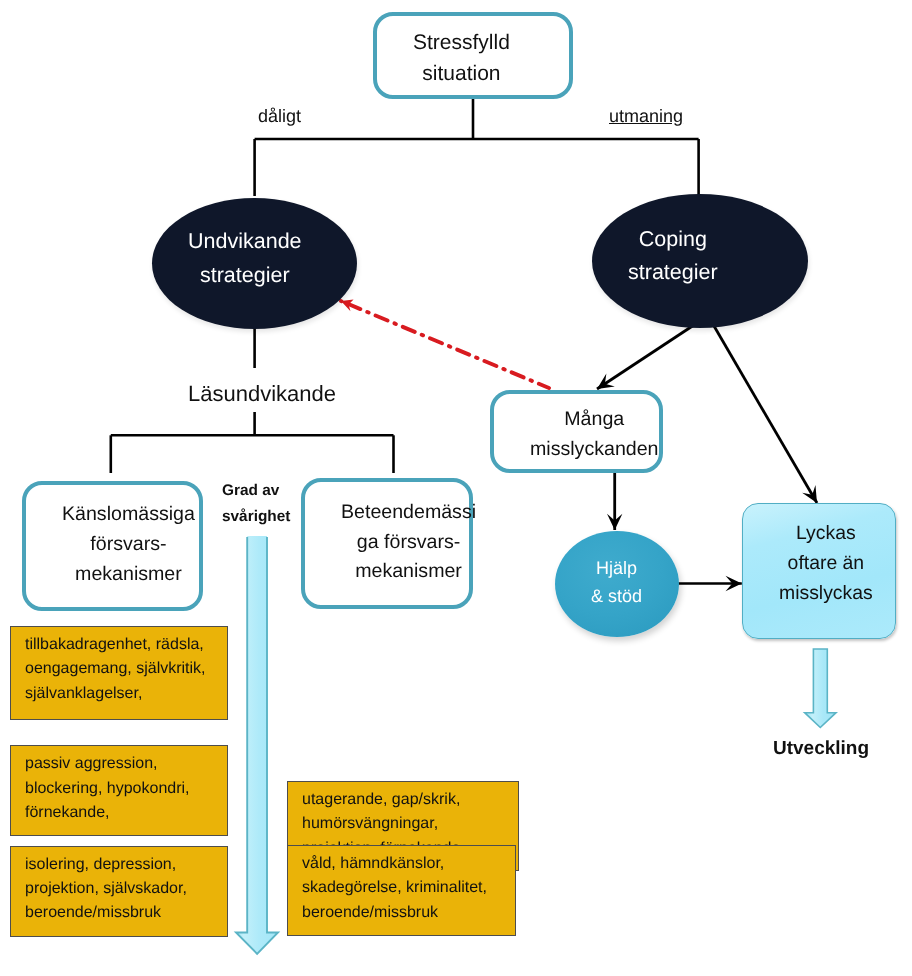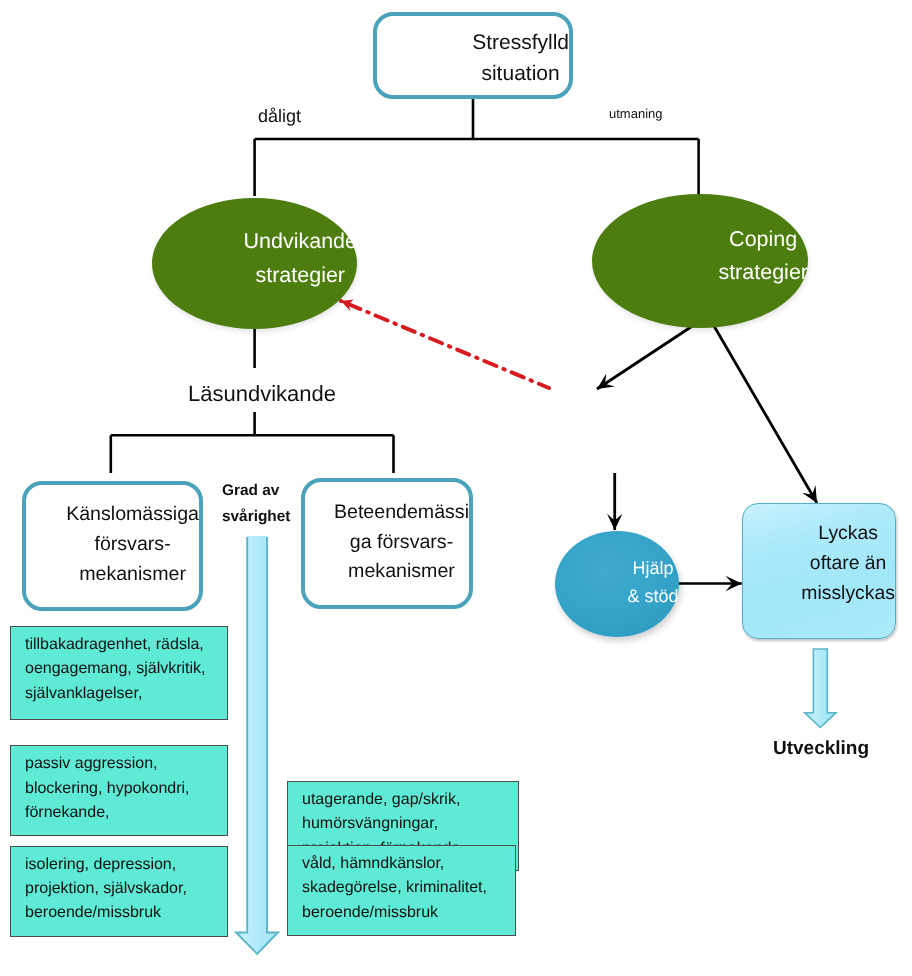--- a/index.html
+++ b/index.html
@@ -2,45 +2,45 @@
 <html><head>
 <meta charset="utf-8">
 <style>
   html,body{margin:0;padding:0;}
   body{width:912px;height:976px;background:#ffffff;overflow:hidden;
        font-family:"Liberation Sans",sans-serif;
        -webkit-font-smoothing:antialiased;text-rendering:geometricPrecision;}
   #stage{position:relative;width:912px;height:976px;}
   svg.layer{position:absolute;left:0;top:0;width:912px;height:976px;pointer-events:none;}
   .node{position:absolute;box-sizing:border-box;display:flex;flex-direction:column;
-        align-items:flex-end;justify-content:center;text-align:center;white-space:pre-line;}
+        align-items:flex-start;justify-content:center;text-align:center;white-space:pre-line;padding-left:36px;}
 
   
   .rbox{border:4.5px solid #4AA3BA;border-radius:20px;background:#ffffff;color:#111;
         font-size:19.6px;line-height:29.8px;}
   .rbox.big{font-size:21px;line-height:30.8px;}
   .rbox > div{transform:translateY(-1px);}
   .rbox.big > div{transform:translateY(3px);}
   .rbox.mid > div{transform:translateY(3px);}
   
-  .ell{background:#4d7c0f;border-radius:50%;color:#ffffff;font-size:21.5px;line-height:33.3px;
+  .ell{background:#0f172a;border-radius:50%;color:#ffffff;font-size:21.5px;line-height:33.3px;
        box-shadow:1px 3px 5px rgba(0,0,0,0.10);}
   .ell > div{transform:translateY(-5px);}
   .ell.small > div{transform:translateY(-2px);}
   .ell.small{background:radial-gradient(ellipse 78% 78% at 42% 36%,#3FABCD 0%,#35A4C8 55%,#2C9BC0 100%);
              box-shadow:2px 4px 6px rgba(0,0,0,0.18);}
   
   .lbox{border:1.8px solid #51AEC4;border-radius:16px;color:#111;font-size:19.4px;line-height:30px;
         background:linear-gradient(165deg,#C9F2FC 0%,#ACEAFB 26%,#A2E7FA 62%,#ACEAFB 100%);
         box-shadow:1px 2px 3px rgba(0,0,0,0.24);}
   .lbox > div{transform:translateY(-8px);}
 
   .lbl{position:absolute;color:#111;white-space:pre-line;text-align:center;}
 
-  .plainbox{position:absolute;border:1.4px solid #4d4d4d;background:#5eead4;box-sizing:border-box;
+  .plainbox{position:absolute;border:1.4px solid #4d4d4d;background:#eab308;box-sizing:border-box;
             color:#111;font-size:16px;line-height:24.3px;white-space:pre-line;}
   .plainbox span{display:block;padding-left:14px;padding-top:6px;}
 </style>
 </head>
 <body>
 
 <div id="stage">
 
   <svg class="layer" viewBox="0 0 912 976">
     <defs>
@@ -105,20 +105,24 @@
   <div class="node ell" style="left:152px;top:198px;width:205px;height:131px;">
     <div>Undvikande
 strategier</div>
   </div>
 
   <div class="node ell" style="left:592px;top:194px;width:216px;height:134px;">
     <div>Coping
 strategier</div>
   </div>
 
+  <div class="node rbox mid" style="left:490px;top:390px;width:173px;height:83px;">
+    <div>Många
+misslyckanden</div>
+  </div>
 
   <div class="node lbox" style="left:742px;top:503px;width:154px;height:136px;">
     <div>Lyckas
 oftare än
 misslyckas</div>
   </div>
 
   <div class="node ell small" style="left:555px;top:531px;width:123.5px;height:106px;font-size:18px;line-height:28.1px;">
     <div>Hjälp
 &amp; stöd</div>
@@ -130,21 +134,21 @@
 mekanismer</div>
   </div>
 
   <div class="node rbox" style="left:301px;top:478px;width:172px;height:131px;">
     <div>Beteendemässi
 ga försvars-
 mekanismer</div>
   </div>
 
   <div class="lbl" style="left:258px;top:106px;font-size:18px;">dåligt</div>
-  <div class="lbl" style="left:609px;top:106px;font-size:13px;">utmaning</div>
+  <div class="lbl" style="left:609px;top:106px;font-size:18px;text-decoration:underline;">utmaning</div>
   <div class="lbl" style="left:188px;top:381px;font-size:22px;">Läsundvikande</div>
   <div class="lbl" style="left:222px;top:478px;width:90px;font-size:15.4px;line-height:25.6px;text-align:left;font-weight:bold;">Grad av
 svårighet</div>
   <div class="lbl" style="left:766px;top:738px;width:110px;font-size:19px;font-weight:bold;">Utveckling</div>
 
   <div class="plainbox" style="left:10px;top:626px;width:217.5px;height:93.5px;"><span>tillbakadragenhet, rädsla,
 oengagemang, självkritik,
 självanklagelser,</span></div>
   <div class="plainbox" style="left:10px;top:736.3px;width:217.5px;height:90.3px;margin-top:9px;"><span>passiv aggression,
 blockering, hypokondri,

